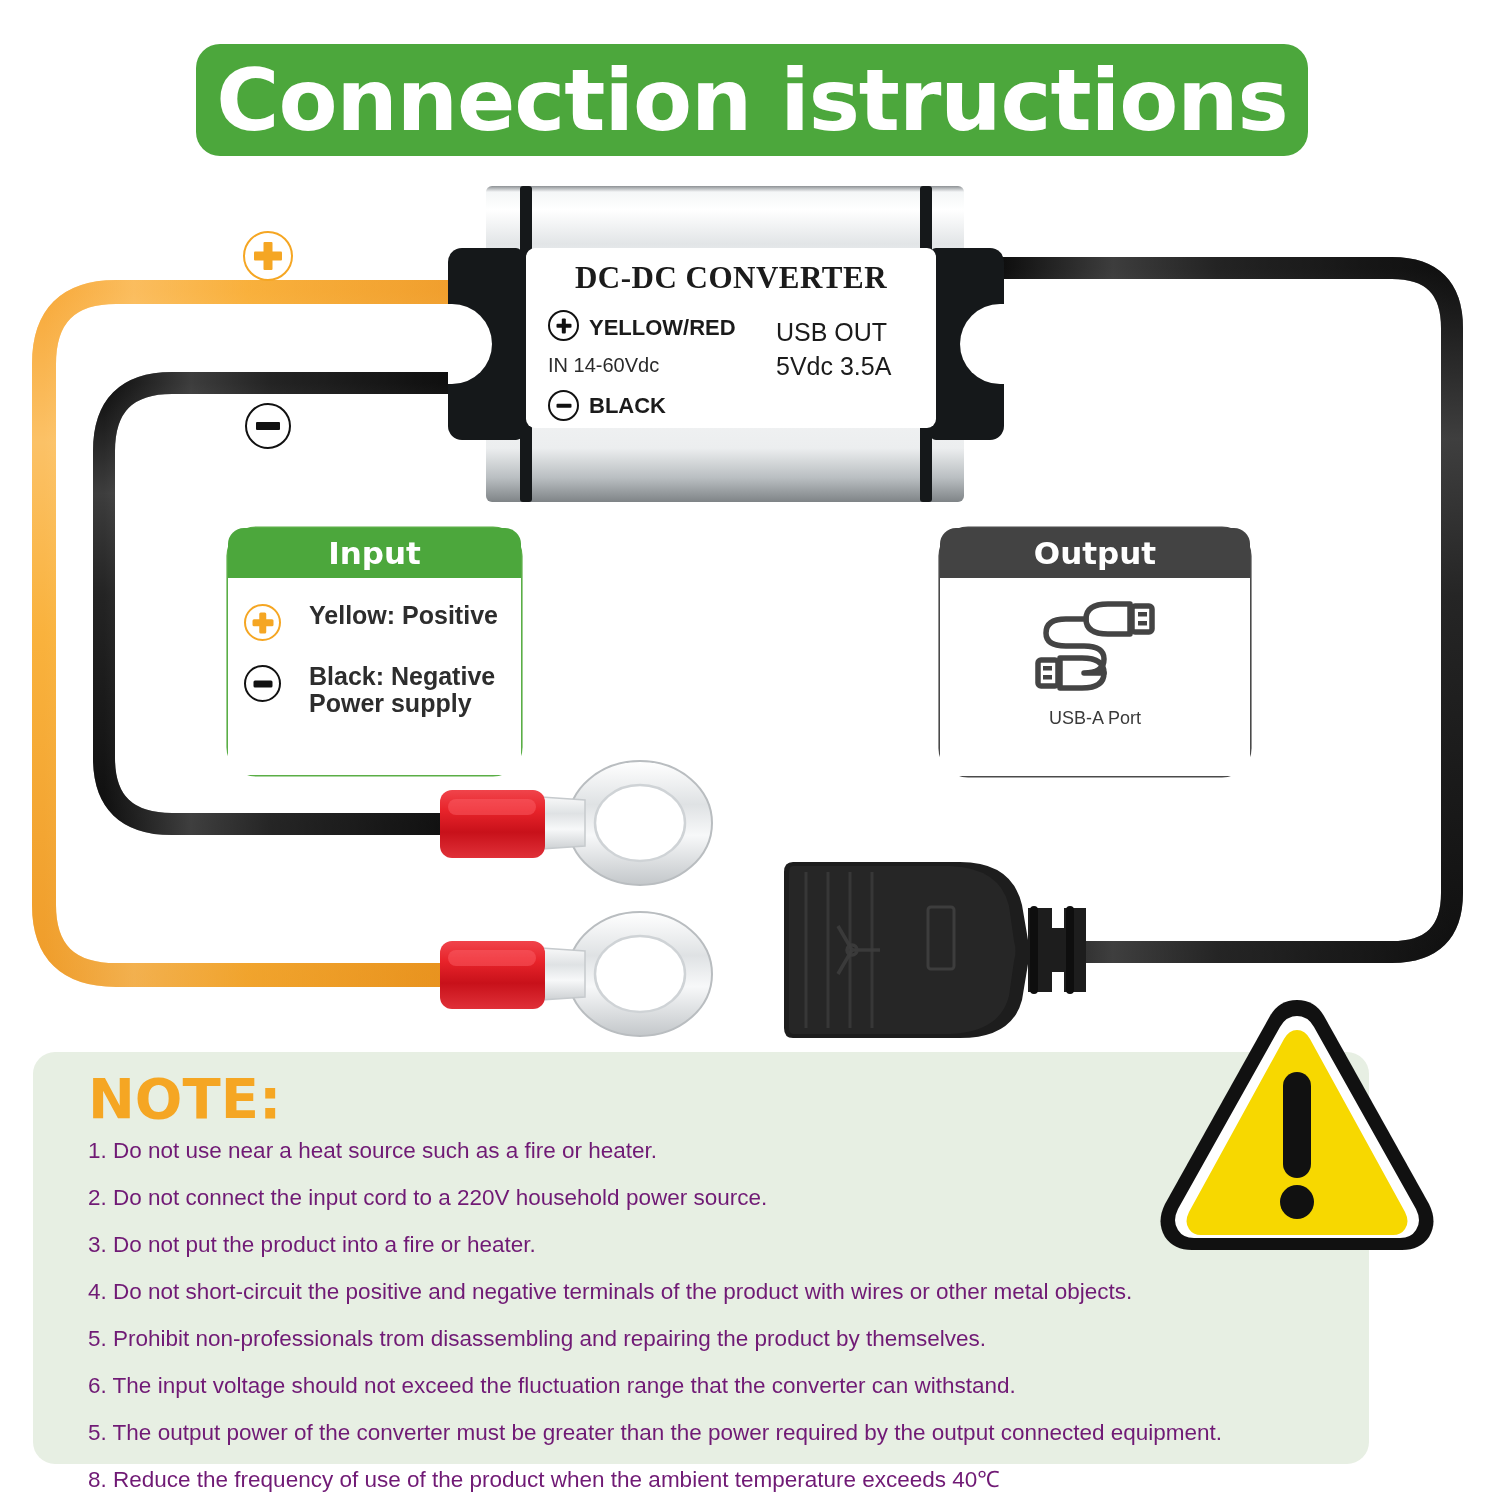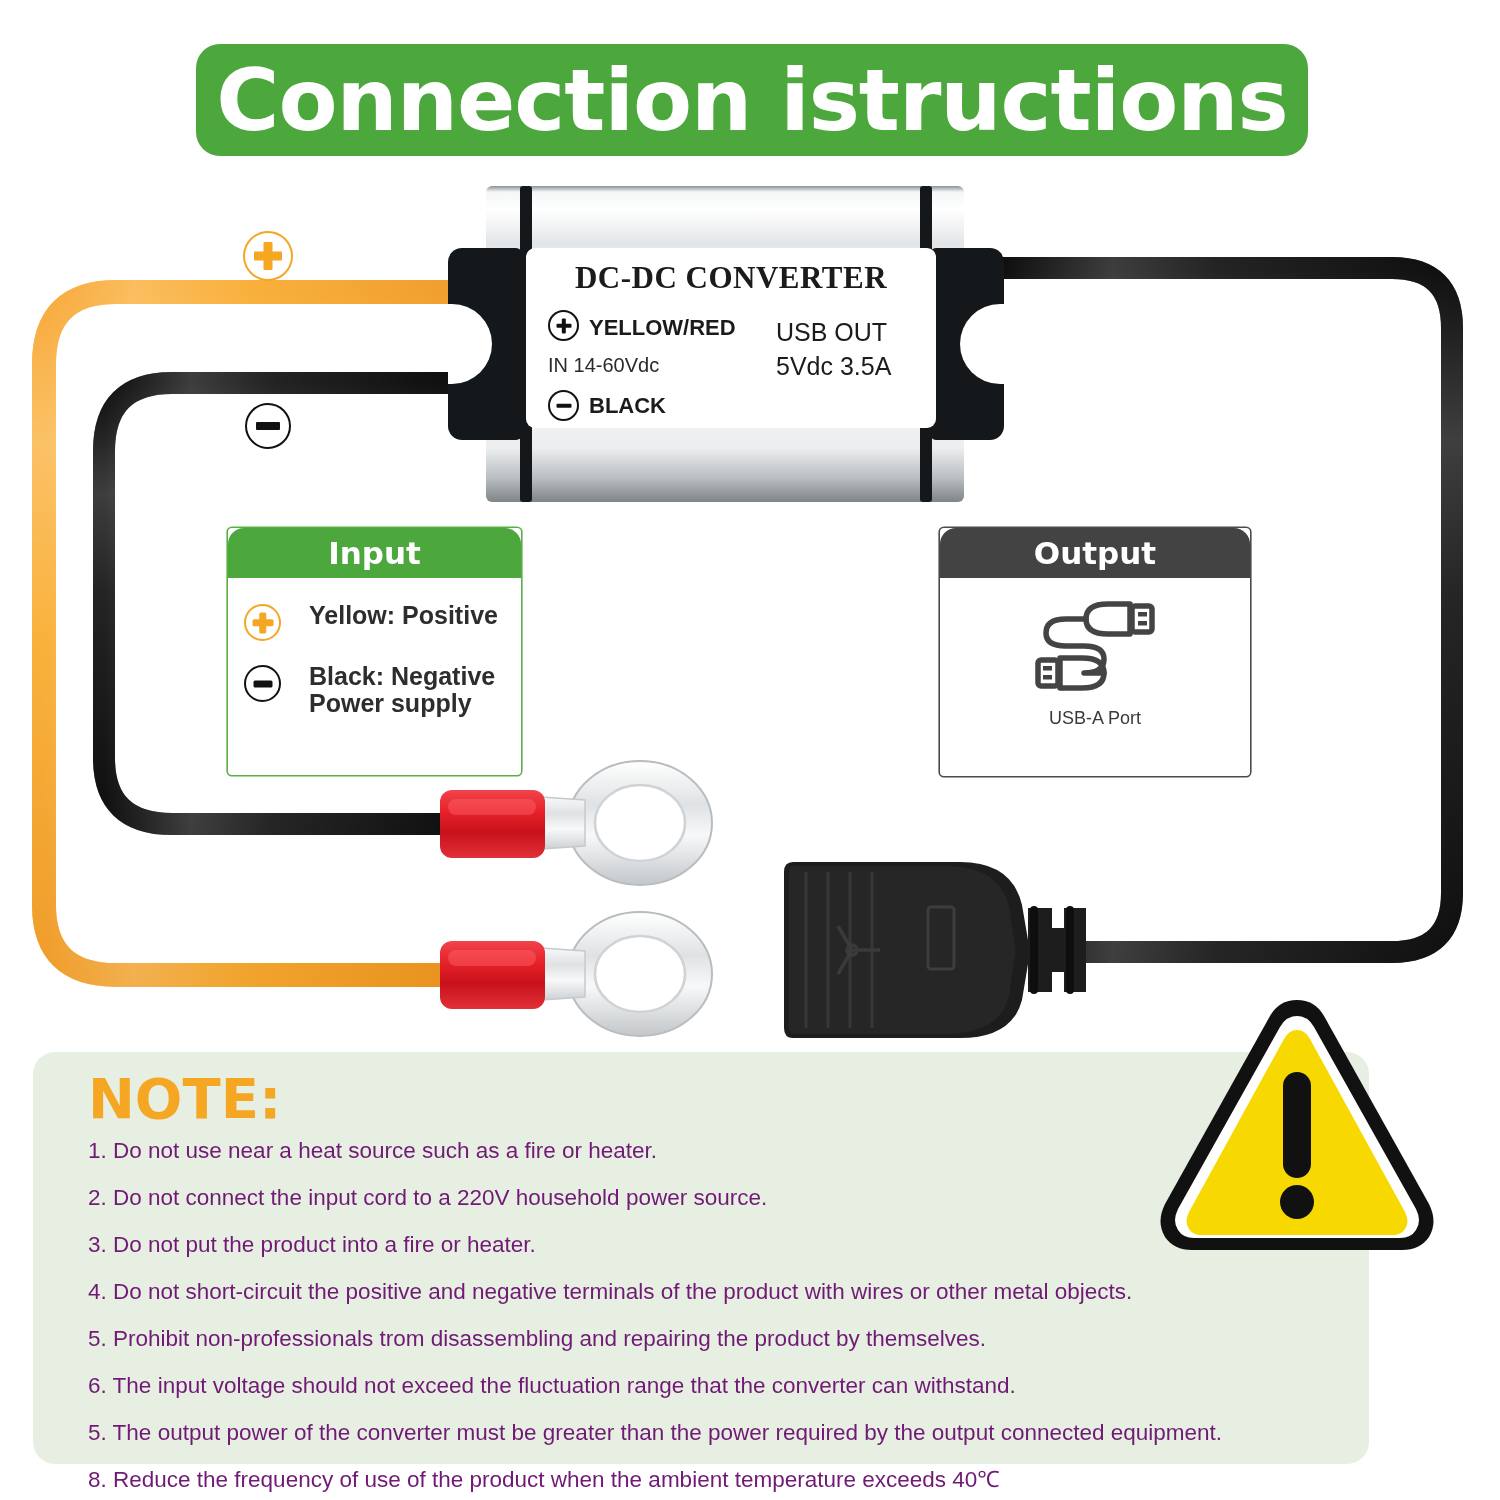--- a/index.html
+++ b/index.html
@@ -104,21 +104,21 @@
   .mark-minus{
     left:245px;top:403px;width:42px;height:42px;border:2.6px solid #111;
     border-radius:50%;
   }
   .mark-minus::before{
     content:"";position:absolute;left:50%;top:50%;transform:translate(-50%,-50%);
     width:24px;height:8px;background:#111;border-radius:1px;
   }
 
   
-  .card{position:absolute;background:#fff;border-radius:4px;}
+  .card{position:absolute;background:#fff;border-radius:28px;}
   .card-head{
     height:50px;border-radius:16px 16px 0 0;display:flex;align-items:center;
     justify-content:center;color:#fff;font-size:31px;font-weight:bold;
     font-family:"DejaVu Sans",sans-serif;
   }
   .card-body{
     border-radius:0 0 16px 16px;box-sizing:border-box;
     background:#fff;position:relative;
   }
 

